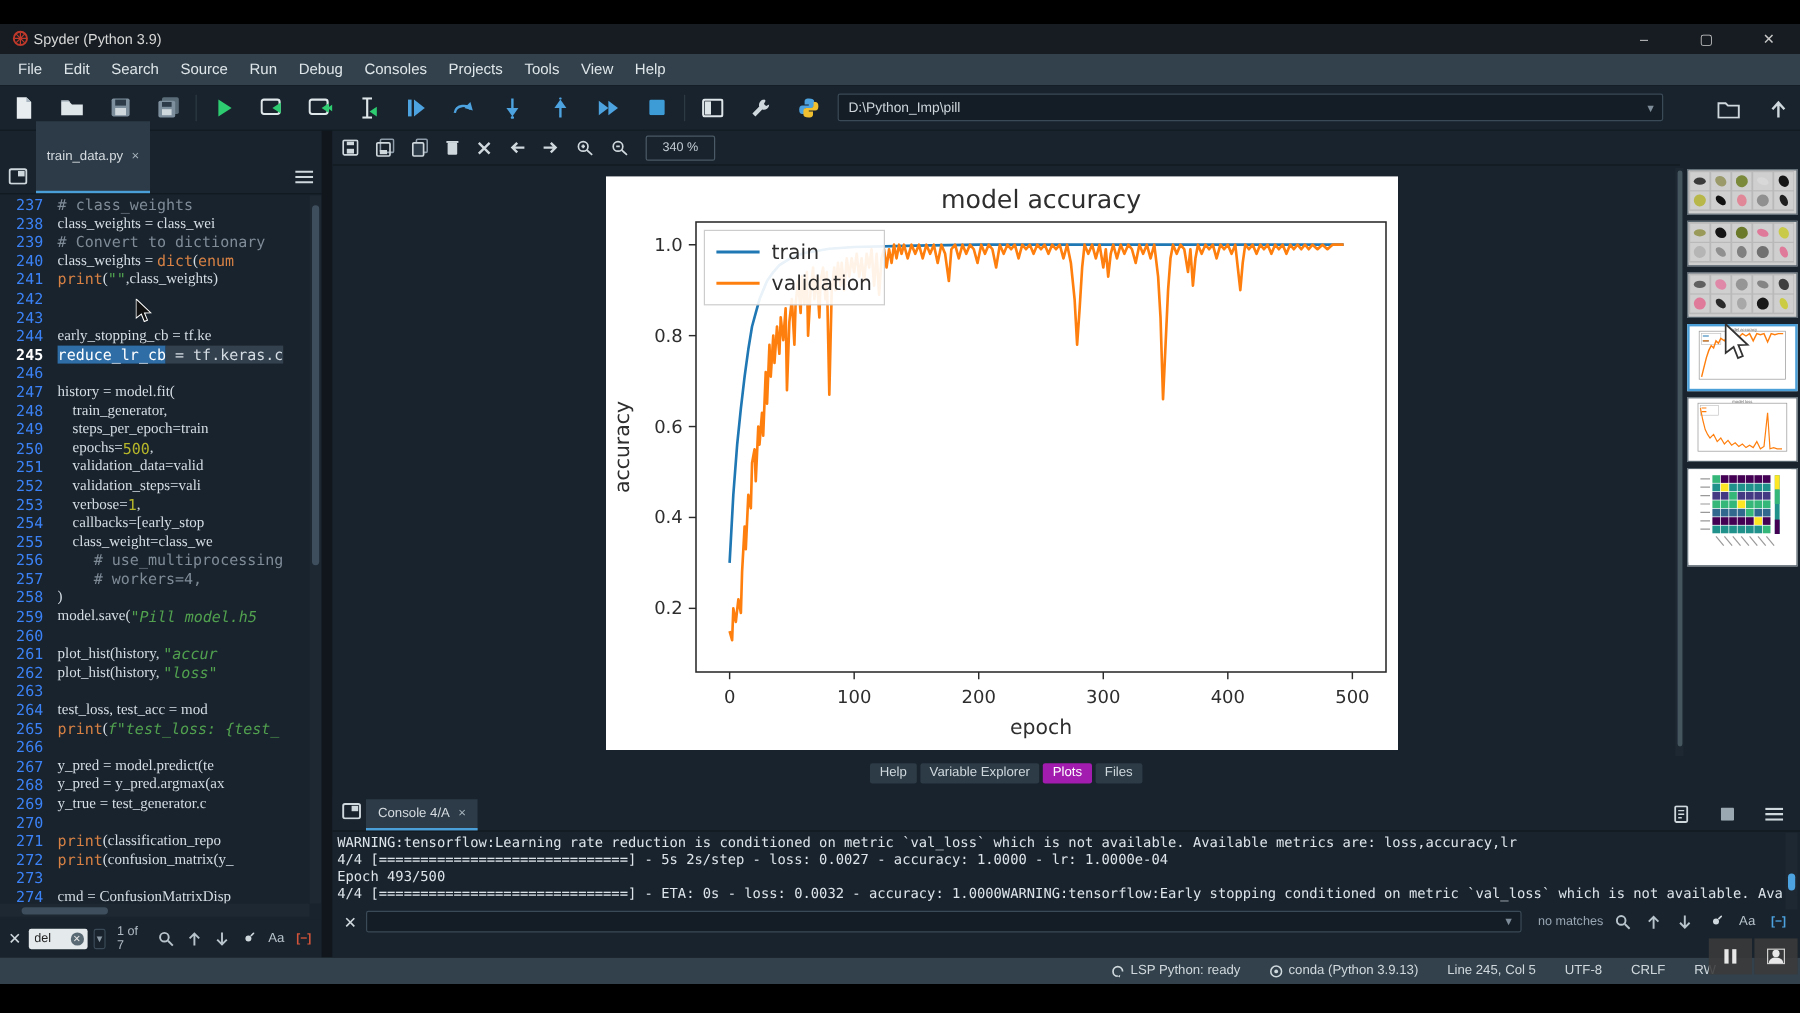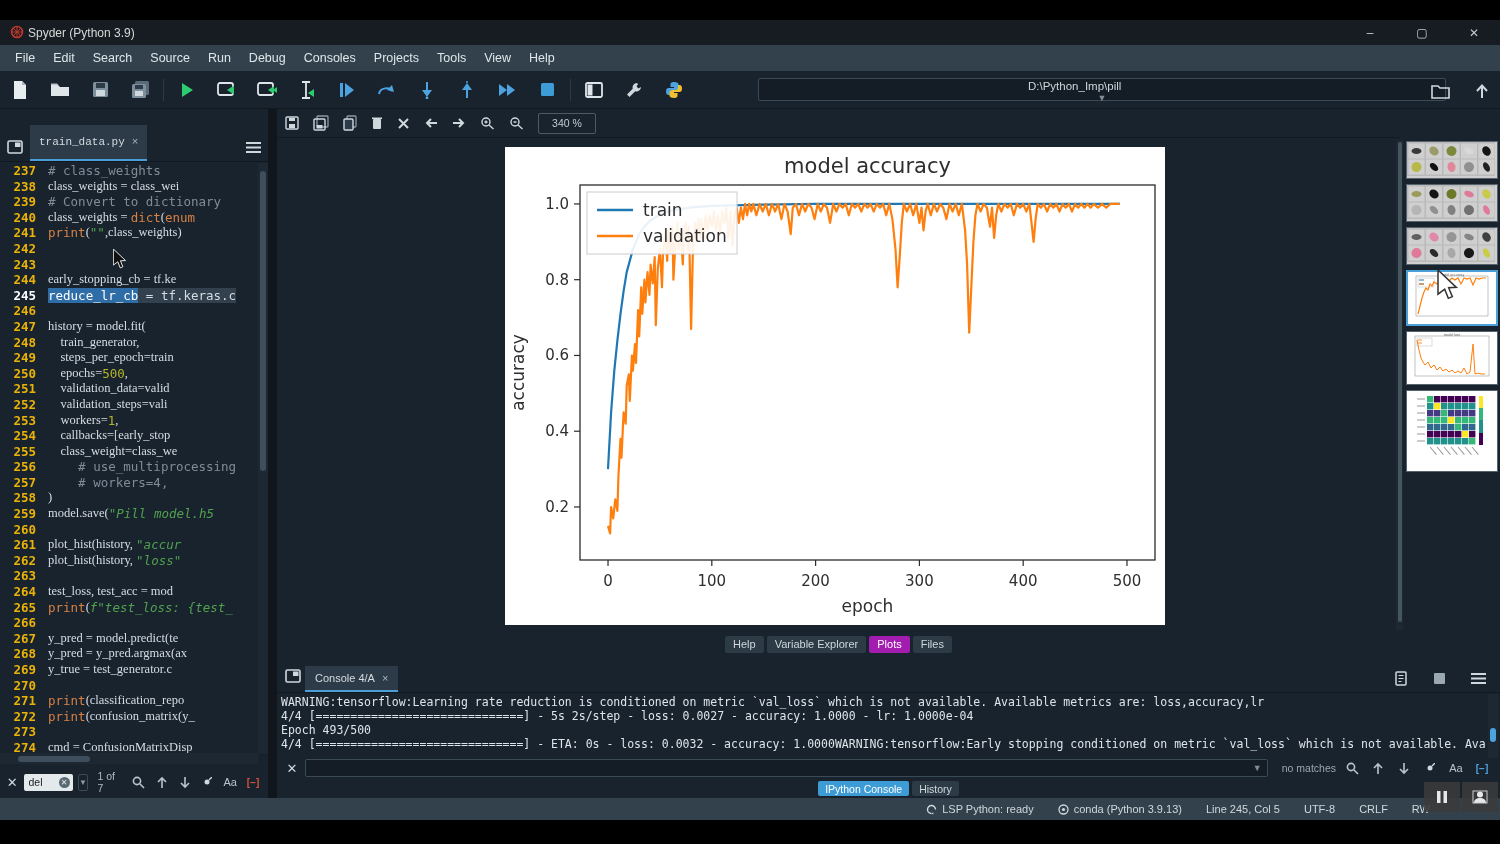--- a/index.html
+++ b/index.html
@@ -9,36 +9,36 @@
   
   .titlebar{left:0;top:20px;width:1500px;height:25px;background:#161c22;display:flex;align-items:center;}
   .title-text{font-size:12px;color:#d8d8d8;margin-left:8px;}
   .winbtns{position:absolute;right:0;top:0;height:25px;display:flex;}
   .winbtn{width:52px;height:25px;display:flex;align-items:center;justify-content:center;color:#c8c8c8;font-size:12px;}
   .menubar{left:0;top:45px;width:1500px;height:26px;background:#32414b;display:flex;align-items:center;padding-left:6px;box-sizing:border-box;}
   .menu-item{font-size:12.5px;color:#dfe6ea;padding:4px 9px;}
   .toolbar{left:0;top:71px;width:1500px;height:38px;background:#19232d;display:flex;align-items:center;border-bottom:1px solid #11191f;box-sizing:border-box;}
   .tbicon{width:40px;height:30px;display:flex;align-items:center;justify-content:center;}
   .tbsep{width:1px;height:22px;background:#2c3a44;margin:0 3px;}
-  .pathbox{position:absolute;left:758px;top:7px;width:688px;height:23px;background:#141d26;border:1px solid #3a4a57;border-radius:2px;display:flex;align-items:center;box-sizing:border-box;flex-direction:column;}
+  .pathbox{position:absolute;left:698px;top:7px;width:688px;height:23px;background:#141d26;border:1px solid #3a4a57;border-radius:2px;display:flex;align-items:center;box-sizing:border-box;}
   .pathbox input{flex:1;background:transparent;border:none;outline:none;color:#cdd5db;font-size:11.5px;padding-left:8px;font-family:"Liberation Sans",sans-serif;}
   .caret{color:#7d8c98;font-size:9px;padding:0 5px;}
   
   .workspace{left:0;top:109px;width:1500px;height:689px;background:#19232d;}
   .vsplit{left:268px;top:109px;width:9px;height:689px;background:#10161c;}
   
   .ed-crumb{left:0;top:109px;width:268px;height:19px;background:#19232d;font-size:10px;color:#8a9ba8;display:flex;align-items:center;padding-left:8px;box-sizing:border-box;border-bottom:1px solid #11191f;}
   .ed-tabbar{left:0;top:128px;width:268px;height:34px;background:#19232d;border-bottom:1px solid #11191f;box-sizing:border-box;display:flex;align-items:flex-end;}
   .browse-tabs{width:30px;height:28px;display:flex;align-items:center;justify-content:center;}
-  .ed-tab{height:26px;background:#2c3b47;border-bottom:2px solid #4b9fd8;display:flex;align-items:center;padding:4px 9px;gap:7px;font-size:11px;color:#d5dbe0;font-family:Liberation Mono, monospace;}
+  .ed-tab{height:26px;background:#2c3b47;border-bottom:2px solid #4b9fd8;display:flex;align-items:center;padding:16px 9px;gap:7px;font-size:11px;color:#d5dbe0;}
   .tab-x{color:#aab6bf;font-size:11px;}
   .ed-menu{margin-left:auto;width:30px;display:flex;justify-content:center;align-items:center;height:28px;}
   .code{left:0;top:163px;width:258px;height:590px;background:#19232d;overflow:hidden;font-family:"DejaVu Sans Mono","Liberation Mono",monospace;font-size:12.5px;line-height:15.6px;}
   .code-row{display:flex;white-space:pre;height:15.6px;}
-  .ln{width:36px;min-width:36px;text-align:right;color:#eab308;padding-right:12px;font-weight:bold;}
+  .ln{width:36px;min-width:36px;text-align:right;color:#3b82f6;padding-right:12px;}
   .ln.cur{color:#fff;font-weight:bold;}
   .tk-d{color:#d5dde4;font-family:Liberation Serif, serif;} .tk-c{color:#7f8c98;} .tk-k{color:#d78144;} .tk-s{color:#51a14f;font-style:italic;} .tk-n{color:#b5b52a;}
   .tk-sel{color:#fff;background:#2f6da6;} .tk-hl{color:#d5dde4;background:#33404d;}
   .ed-vscroll{left:258px;top:163px;width:10px;height:590px;background:#1d2833;}
   .ed-vthumb{position:absolute;left:2px;top:8px;width:6px;height:300px;background:#3e4e5c;border-radius:3px;}
   .ed-hscroll{left:0;top:753px;width:258px;height:11px;background:#1d2833;}
   .ed-hthumb{position:absolute;left:18px;top:2.5px;width:72px;height:6px;background:#3e4e5c;border-radius:3px;}
   .findbar{left:0;top:766px;width:268px;height:32px;background:#19232d;display:flex;align-items:center;gap:5px;padding:0 6px;box-sizing:border-box;}
   .find-x{color:#cfd8dd;font-size:13px;width:14px;text-align:center;}
   .find-input{width:52px;height:17px;background:#e4e9ec;border-radius:2px;display:flex;align-items:center;padding:0 3px;box-sizing:border-box;}
@@ -270,21 +270,21 @@
         <div class="code-row"><span class="ln">243</span></div>
         <div class="code-row"><span class="ln">244</span><span class="tk-d">early_stopping_cb = tf.ke</span></div>
         <div class="code-row"><span class="ln cur">245</span><span class="tk-sel">reduce_lr_cb</span><span class="tk-hl"> = tf.keras.c</span></div>
         <div class="code-row"><span class="ln">246</span></div>
         <div class="code-row"><span class="ln">247</span><span class="tk-d">history = model.fit(</span></div>
         <div class="code-row"><span class="ln">248</span><span class="tk-d">    train_generator,</span></div>
         <div class="code-row"><span class="ln">249</span><span class="tk-d">    steps_per_epoch=train</span></div>
         <div class="code-row"><span class="ln">250</span><span class="tk-d">    epochs=</span><span class="tk-n">500</span><span class="tk-d">,</span></div>
         <div class="code-row"><span class="ln">251</span><span class="tk-d">    validation_data=valid</span></div>
         <div class="code-row"><span class="ln">252</span><span class="tk-d">    validation_steps=vali</span></div>
-        <div class="code-row"><span class="ln">253</span><span class="tk-d">    workers=</span><span class="tk-n">1</span><span class="tk-d">,</span></div>
+        <div class="code-row"><span class="ln">253</span><span class="tk-d">    verbose=</span><span class="tk-n">1</span><span class="tk-d">,</span></div>
         <div class="code-row"><span class="ln">254</span><span class="tk-d">    callbacks=[early_stop</span></div>
         <div class="code-row"><span class="ln">255</span><span class="tk-d">    class_weight=class_we</span></div>
         <div class="code-row"><span class="ln">256</span><span class="tk-c">    # use_multiprocessing</span></div>
         <div class="code-row"><span class="ln">257</span><span class="tk-c">    # workers=4,</span></div>
         <div class="code-row"><span class="ln">258</span><span class="tk-d">)</span></div>
         <div class="code-row"><span class="ln">259</span><span class="tk-d">model.save(</span><span class="tk-s">"Pill model.h5</span></div>
         <div class="code-row"><span class="ln">260</span></div>
         <div class="code-row"><span class="ln">261</span><span class="tk-d">plot_hist(history, </span><span class="tk-s">"accur</span></div>
         <div class="code-row"><span class="ln">262</span><span class="tk-d">plot_hist(history, </span><span class="tk-s">"loss"</span></div>
         <div class="code-row"><span class="ln">263</span></div>
@@ -678,24 +678,20 @@
     <div class="find-ico">
         <svg width="10" height="10" viewBox="0 0 10 10">
           <circle cx="5" cy="5" r="2.5" fill="#cfd8dd"></circle>
           <path d="M7 3l3-3" stroke="#cfd8dd" stroke-width="1.4"></path>
         </svg>
       </div>
     <span class="find-ico aa">Aa</span>
     <span class="find-ico regex-b">[−]</span>
   </div>
 
-  <div class="abs con-tabs">
-      <div class="ctab active">IPython Console</div>
-      <div class="ctab">History</div>
-    </div>
 
   <div class="abs statusbar">
     <span class="sb-item">
       <svg width="11" height="11" viewBox="0 0 11 11">
           <path d="M9.5 5.5A4 4 0 105.5 9.5" fill="none" stroke="#cfd8dd" stroke-width="1.4"></path>
           <path d="M5.5 9.5l2-1.2-.3 2.3z" fill="#cfd8dd"></path>
         </svg>
       <span>LSP Python: ready</span>
     </span>
     <span class="sb-item">

